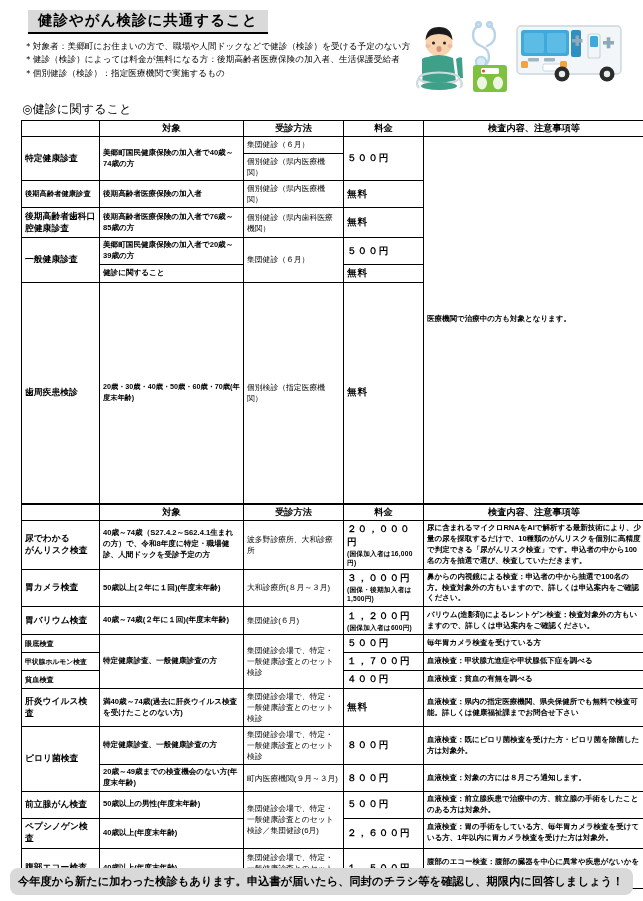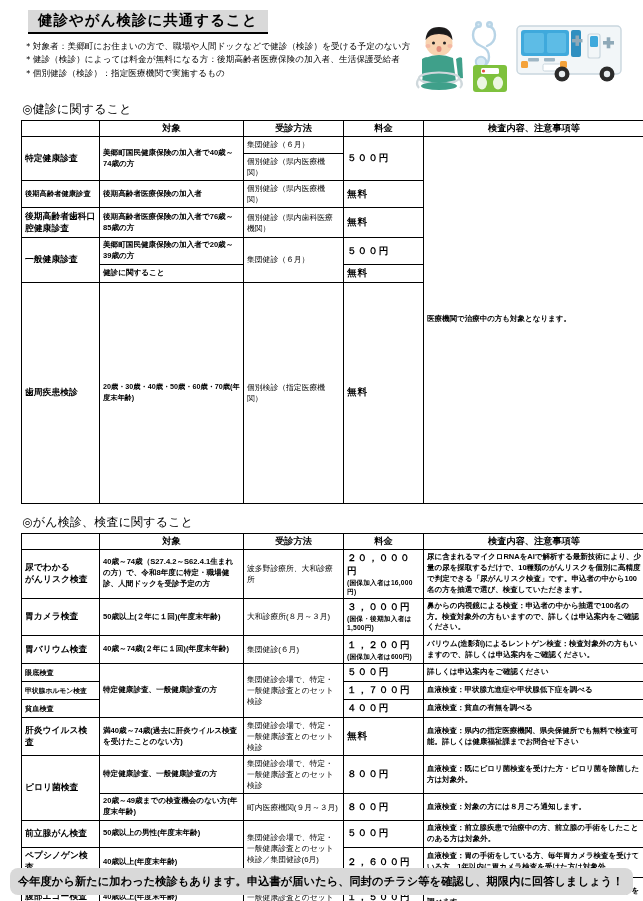--- a/index.html
+++ b/index.html
@@ -297,21 +297,20 @@
       <tr>
         <td class="name">歯周疾患検診</td>
         <td class="target" style="font-size:7.2px">20歳・30歳・40歳・50歳・60歳・70歳(年度末年齢)</td>
         <td class="method">個別検診（指定医療機関）</td>
         <td class="fee">無料</td>
         <td class="notes" style="font-size:7.1px">歯周組織検査：歯科医院通院(治療)中の方は対象外。</td>
       </tr>
     </tbody>
   </table>
 
-  <div class="section-head second">◎がん検診、検査に関すること</div>
 
   <table class="sheet">
     <colgroup>
       <col class="c-name">
         <col class="c-targ">
         <col class="c-meth">
         <col class="c-fee">
         <col class="c-note">
     </colgroup>
     <thead>
@@ -359,21 +358,21 @@
           <span class="sub">(国保加入者は600円)</span>
         </td>
         <td class="notes">バリウム(造影剤)によるレントゲン検査：検査対象外の方もいますので、詳しくは申込案内をご確認ください。</td>
       </tr>
 
       <tr>
         <td class="name" style="font-size:7.2px;height:12px">眼底検査</td>
         <td class="target" rowspan="3">特定健康診査、一般健康診査の方</td>
         <td class="method" rowspan="3">集団健診会場で、特定・一般健康診査とのセット検診</td>
         <td class="fee" style="height:12px">５００円</td>
-        <td class="notes" style="height:12px">詳しくは申込案内をご確認ください</td>
+        <td class="notes" style="height:12px">毎年胃カメラ検査を受けている方</td>
       </tr>
       <tr>
         <td class="name" style="font-size:6.8px;height:12px">甲状腺ホルモン検査</td>
         <td class="fee" style="height:12px">１，７００円</td>
         <td class="notes" style="height:12px">血液検査：甲状腺亢進症や甲状腺低下症を調べる</td>
       </tr>
       <tr>
         <td class="name" style="font-size:7.2px;height:12px">貧血検査</td>
         <td class="fee" style="height:12px">４００円</td>
         <td class="notes" style="height:12px">血液検査：貧血の有無を調べる</td>

